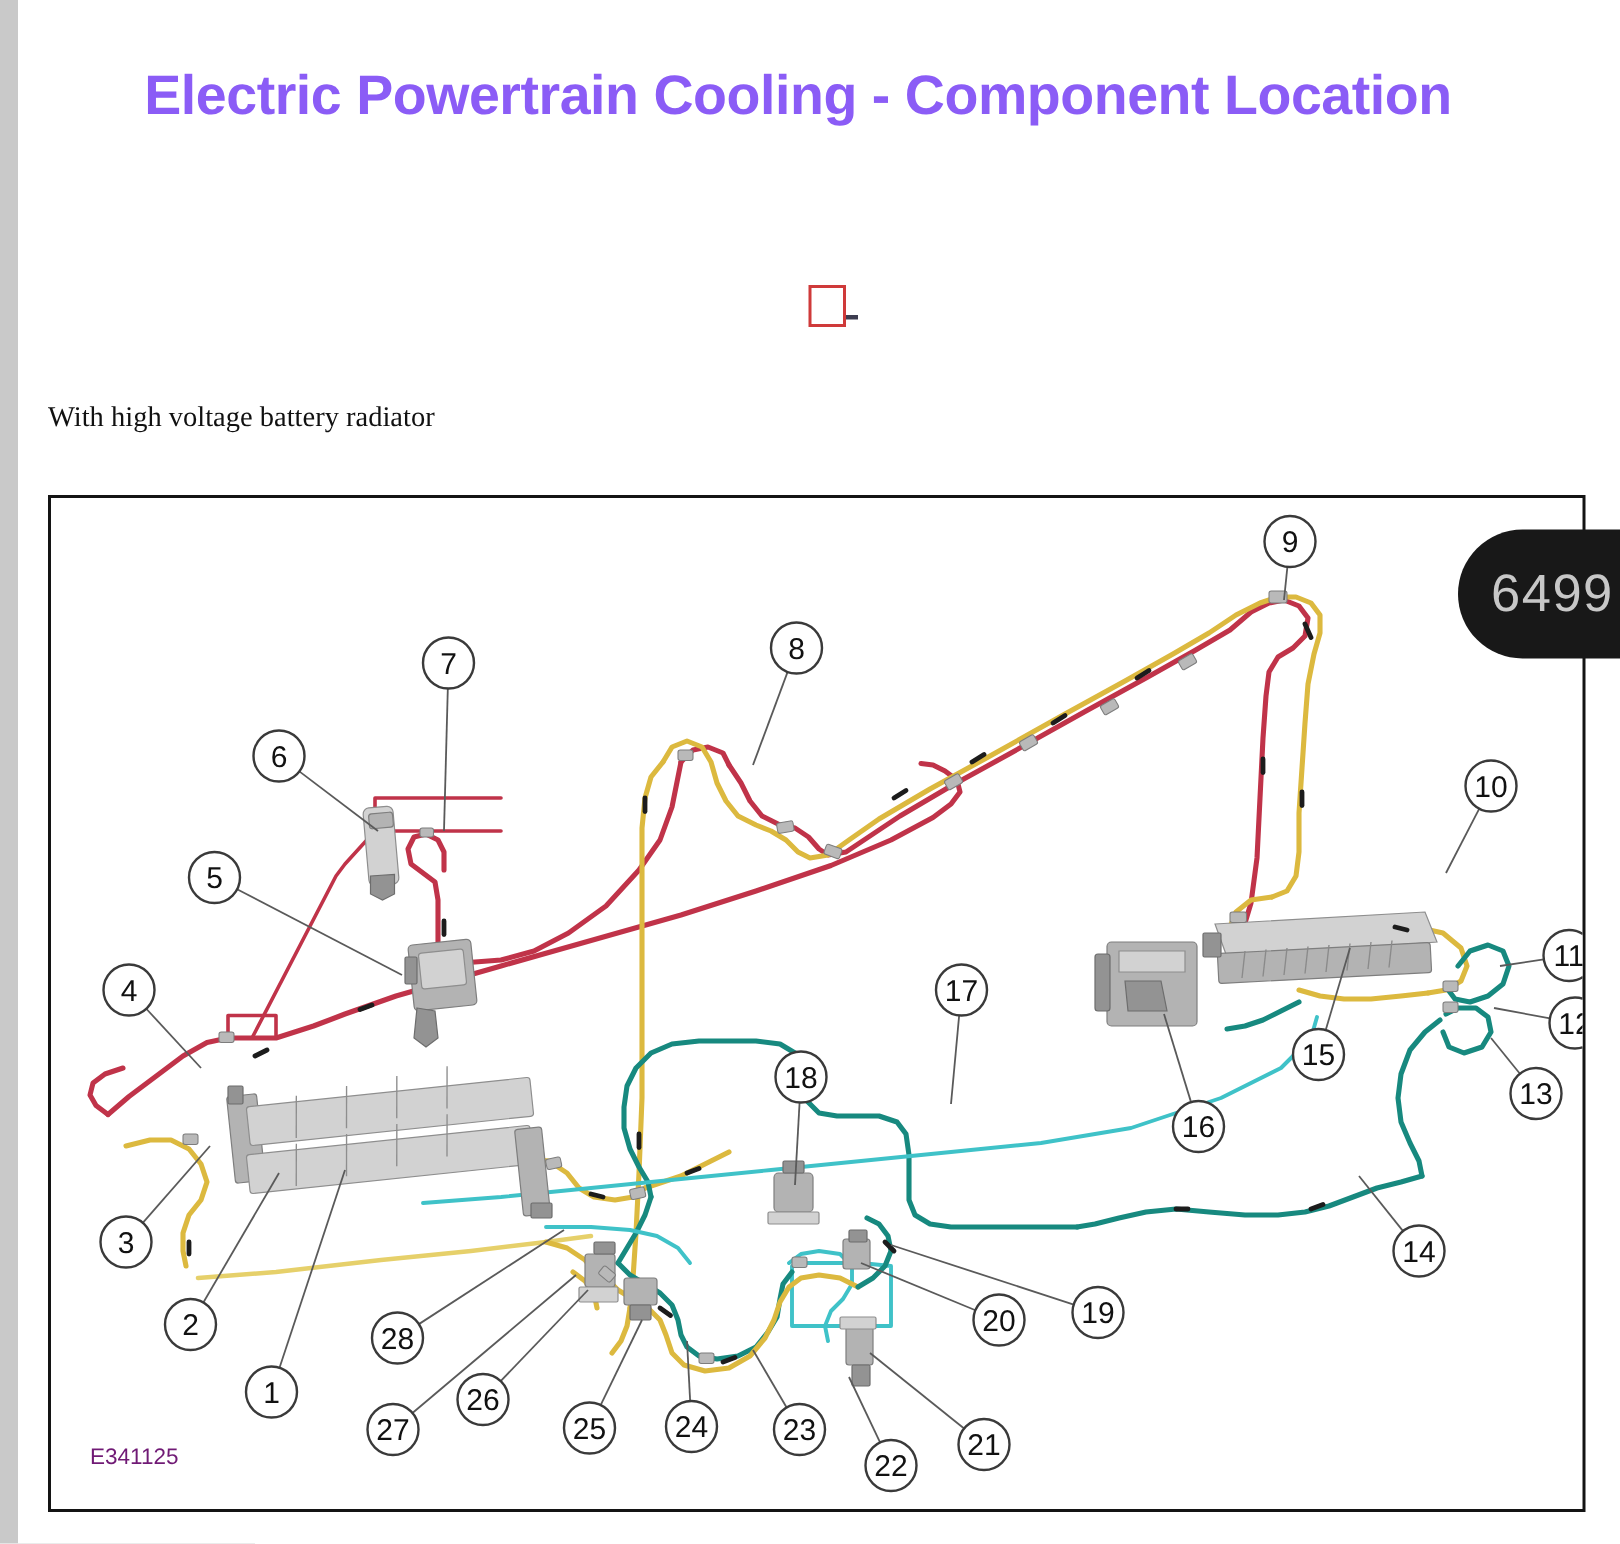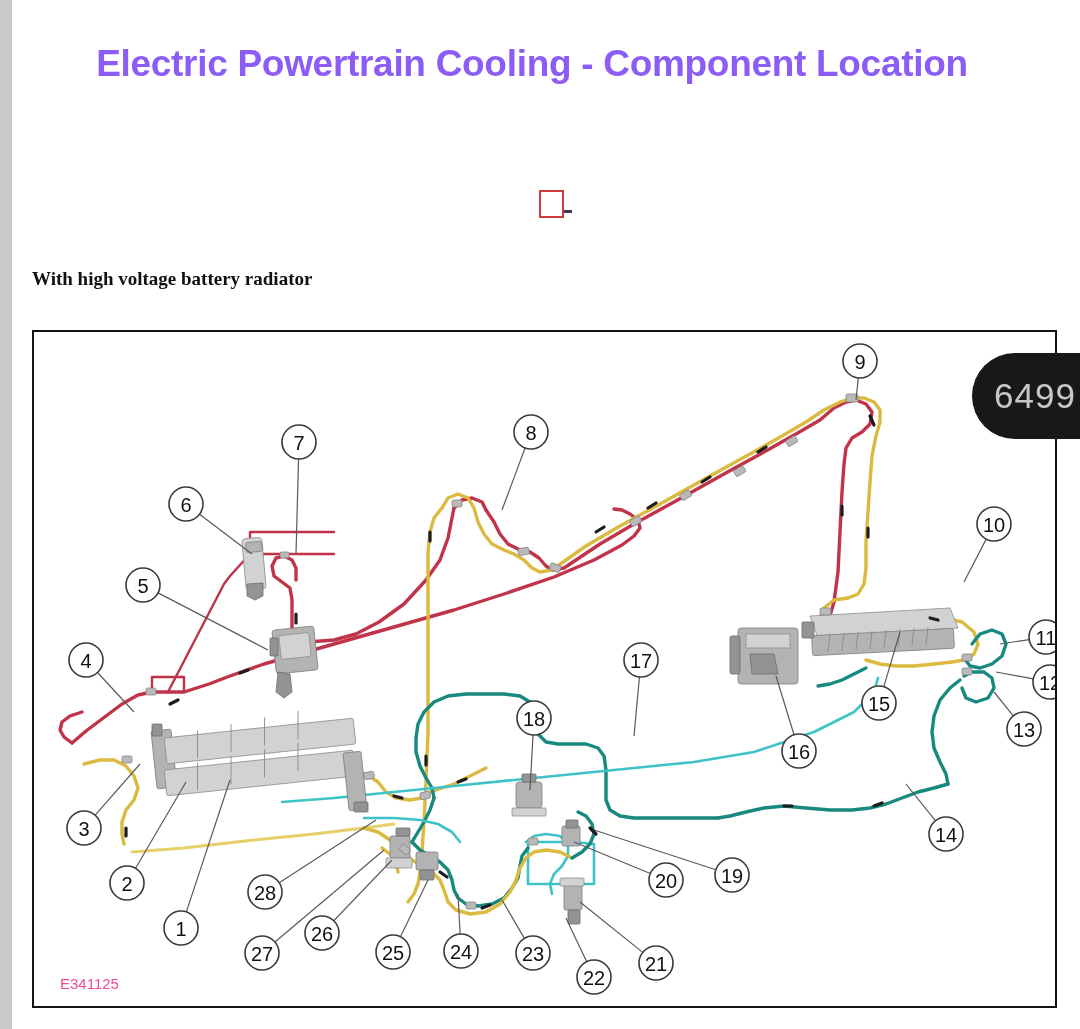--- a/index.html
+++ b/index.html
@@ -41,38 +41,38 @@
   }
   #placeholder-tick{
     position:absolute;left:47px;top:24px;
     width:8px;height:3px;background:#3c3c50;
   }
   #subtitle{
     position:absolute;
     left:20px;top:268px;
     font-family:"Liberation Serif", serif;
     font-size:19px;
-    font-weight:bold;
+    font-weight:normal;
     color:#111;
   }
   #figure{
     position:absolute;
     left:20px;top:330px;
     width:1025px;height:678px;
     border:2px solid #141414;
     background:#fff;
     box-sizing:border-box;
     overflow:visible;
   }
   #figure-svg{position:absolute;left:0;top:0;}
   #fig-id{
     position:absolute;
-    left:26px;bottom:14px;
+    left:26px;bottom:26px;
     font-size:15px;
-    color:#ec4899;
+    color:#701a75;
     font-family:"Liberation Sans", sans-serif;
   }
   #badge{
     position:absolute;
     left:960px;top:353px;
     width:130px;height:86px;
     background:#181818;
     border-radius:43px 0 0 43px;
     color:#c7c7c7;
     font-size:35px;

